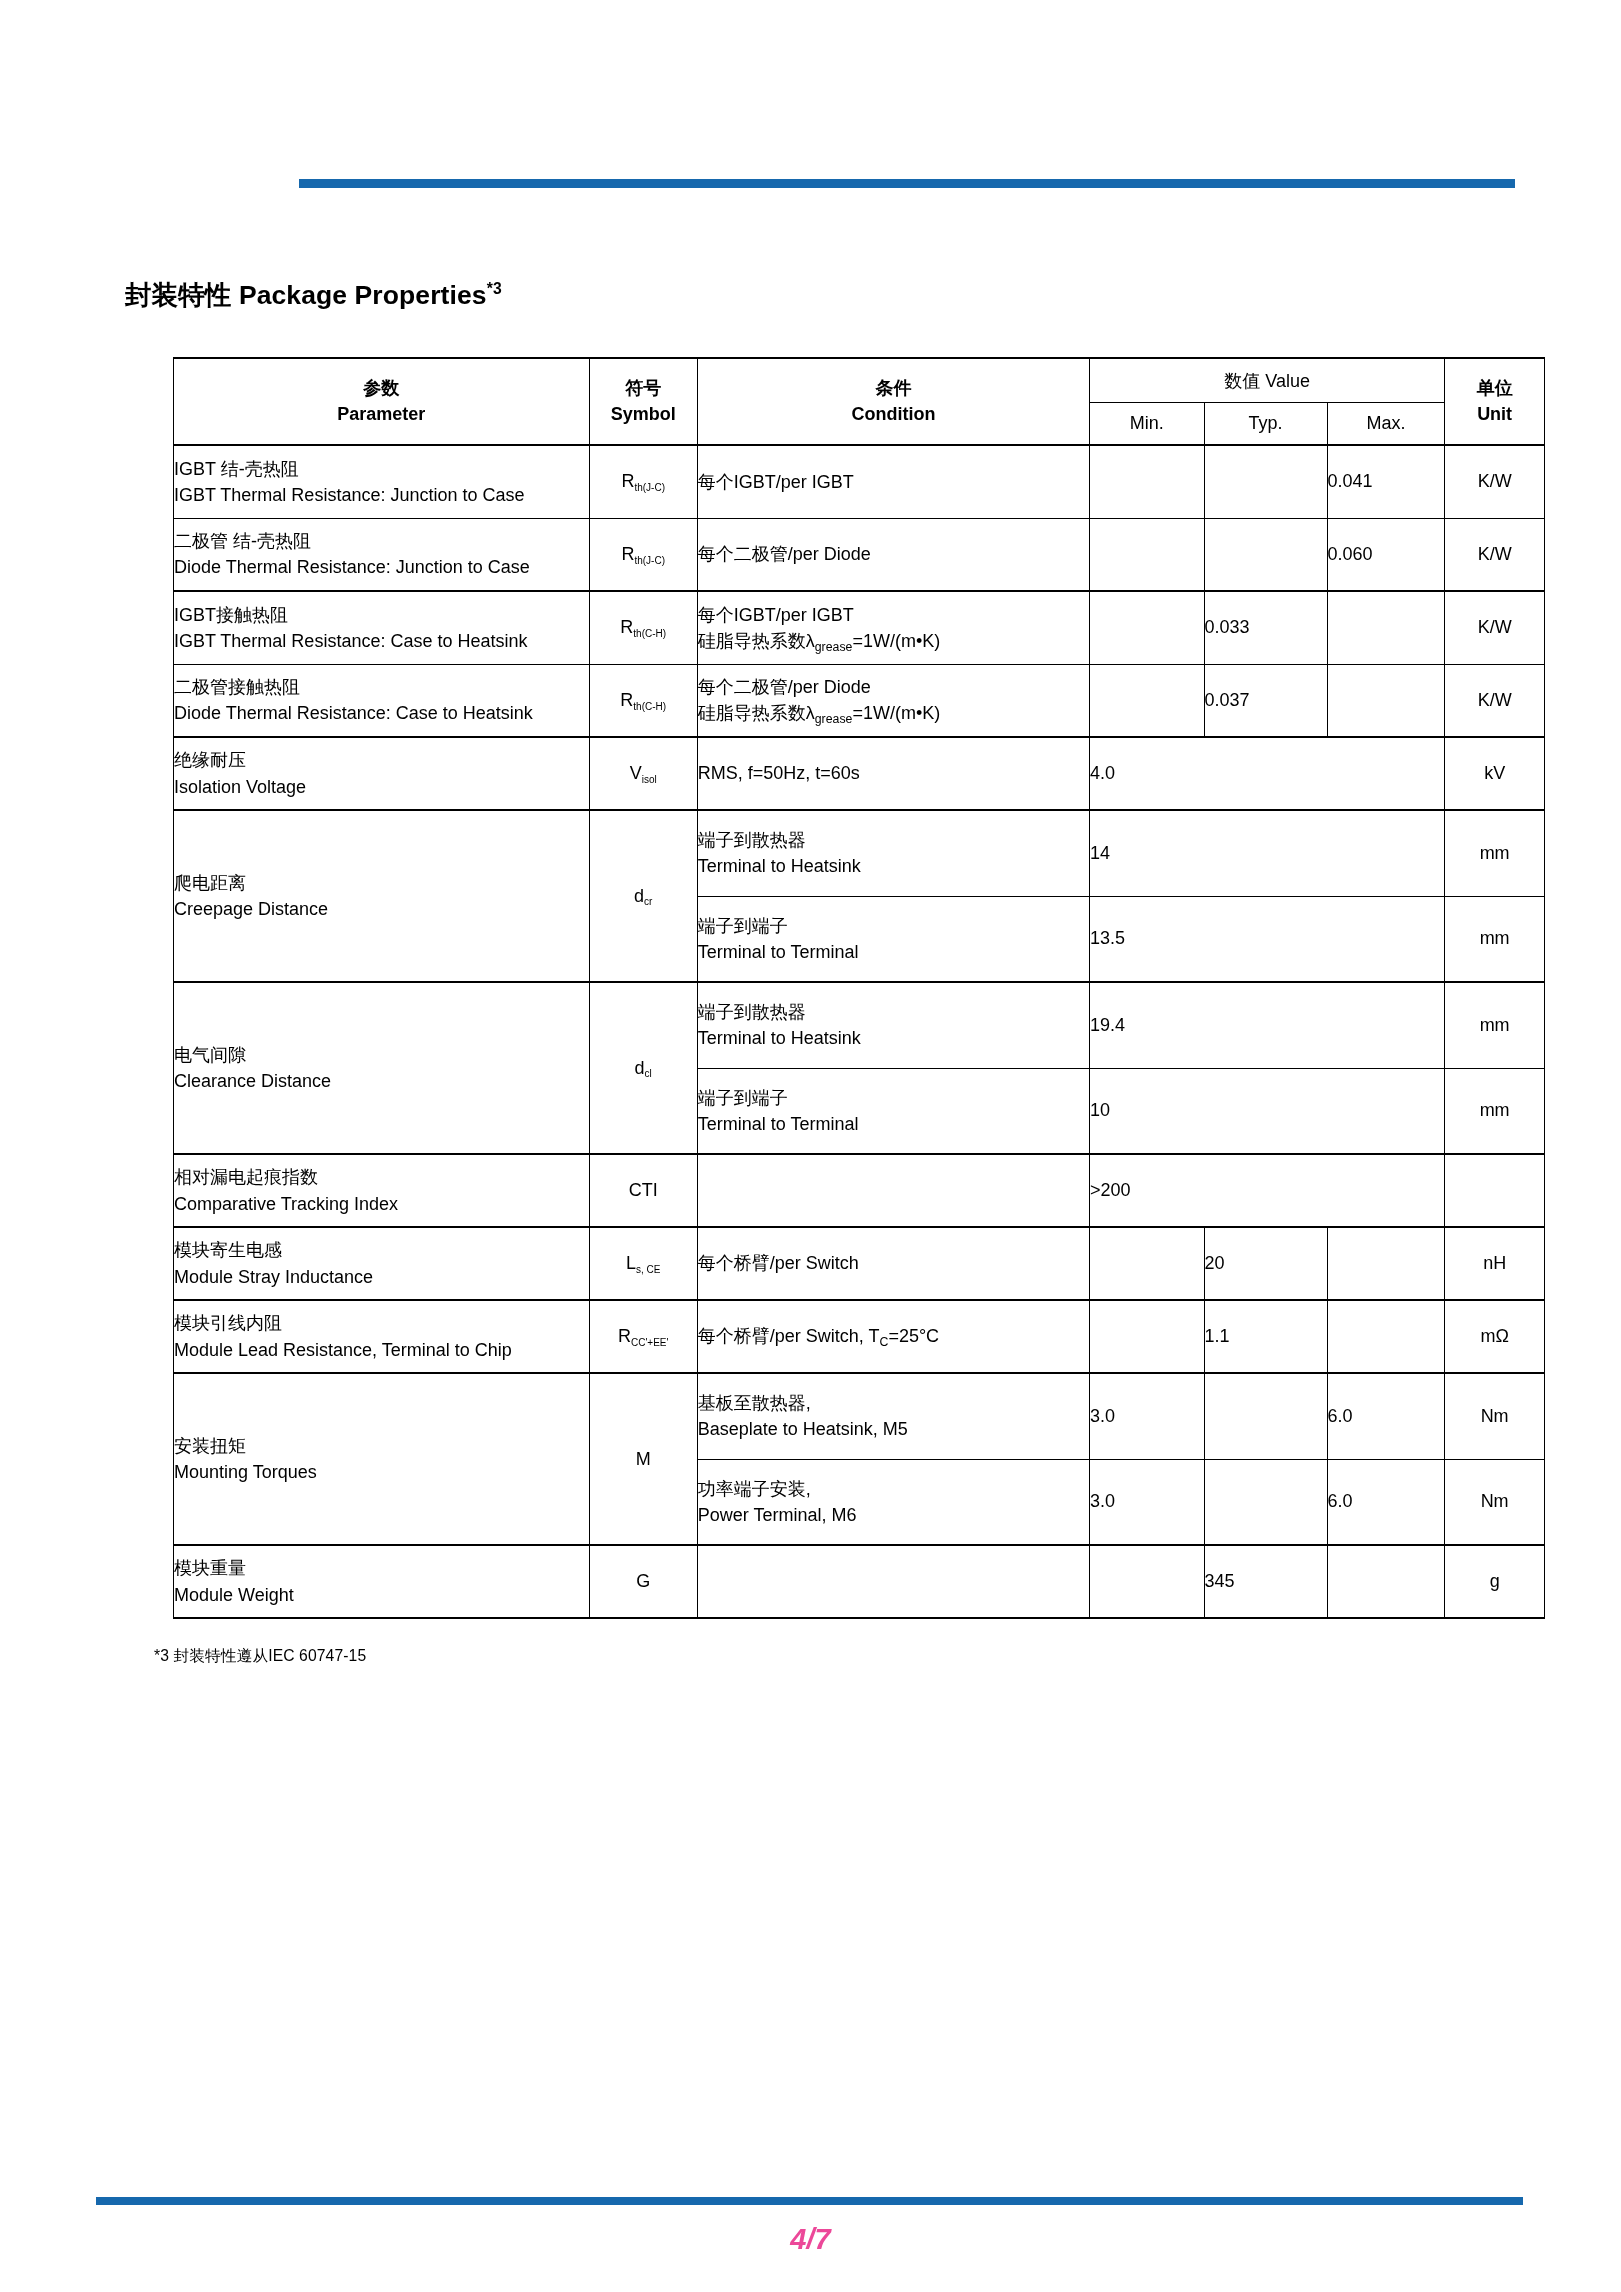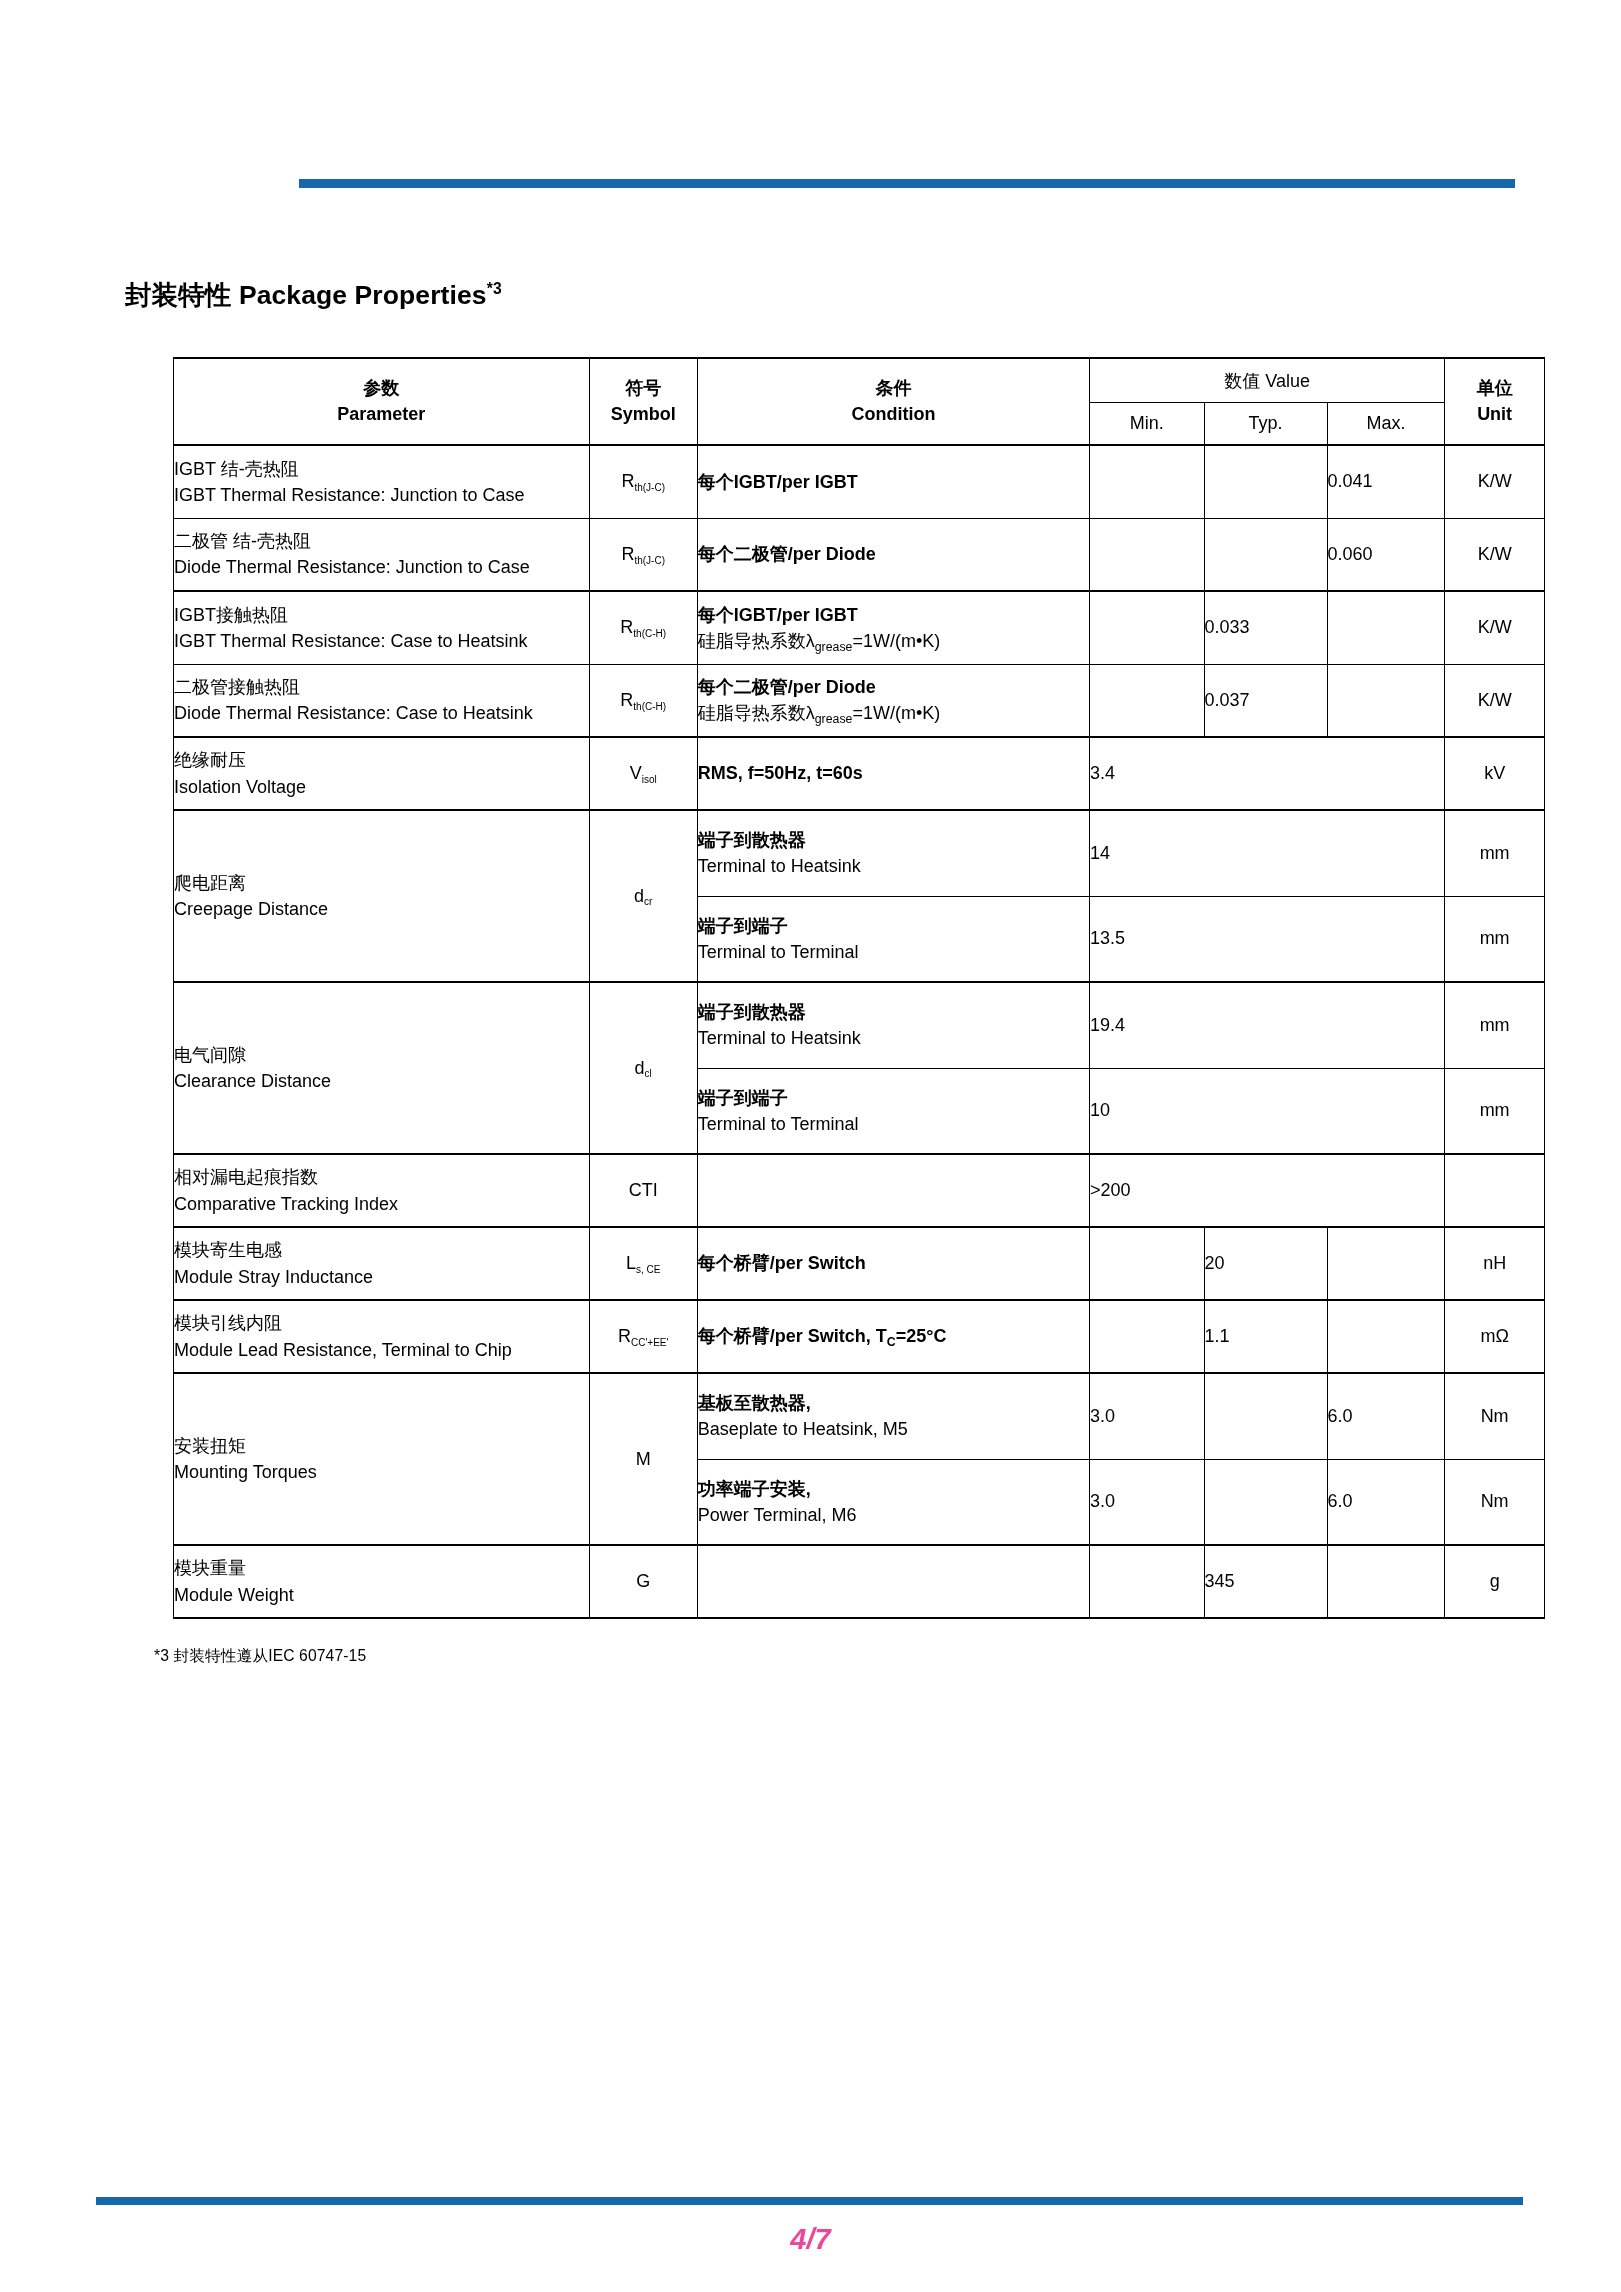--- a/index.html
+++ b/index.html
@@ -129,21 +129,21 @@
     font-size: 10px;
     vertical-align: baseline;
     position: relative;
     top: 3.9px;
   }
   .cell-cond {
     padding: 11.8px 0 11.8px 15.7px;
     line-height: 1.45;
     font-size: 18px;
   }
-  .cell-cond .cn { display: block; font-weight: bold; }
+  .cell-cond .cn { display: block; }
   .cell-cond .en { display: block; }
   .cell-cond sub {
     font-size: 12.3px;
     vertical-align: baseline;
     position: relative;
     top: 3.9px;
     text-align: right;
   }
   .cell-val {
     text-align: left;
@@ -294,21 +294,21 @@
 
         <tr class="r-tall b-top">
           <td class="cell-param b-top">
             <span class="cn">绝缘耐压</span>
             <span class="en">Isolation Voltage</span>
           </td>
           <td class="cell-sym b-top"><span>V</span><sub>isol</sub></td>
           <td class="cell-cond b-top">
             <span class="cn">RMS, f=50Hz, t=60s</span>
           </td>
-          <td class="cell-val b-top" colspan="3">3.4</td>
+          <td class="cell-val b-top" colspan="3">4.0</td>
           <td class="cell-unit b-top">kV</td>
         </tr>
 
         <tr class="r-xtall b-top">
           <td class="cell-param b-top" rowspan="2">
             <span class="cn">爬电距离</span>
             <span class="en">Creepage Distance</span>
           </td>
           <td class="cell-sym b-top" rowspan="2"><span>d</span><sub>cr</sub></td>
           <td class="cell-cond b-top">

